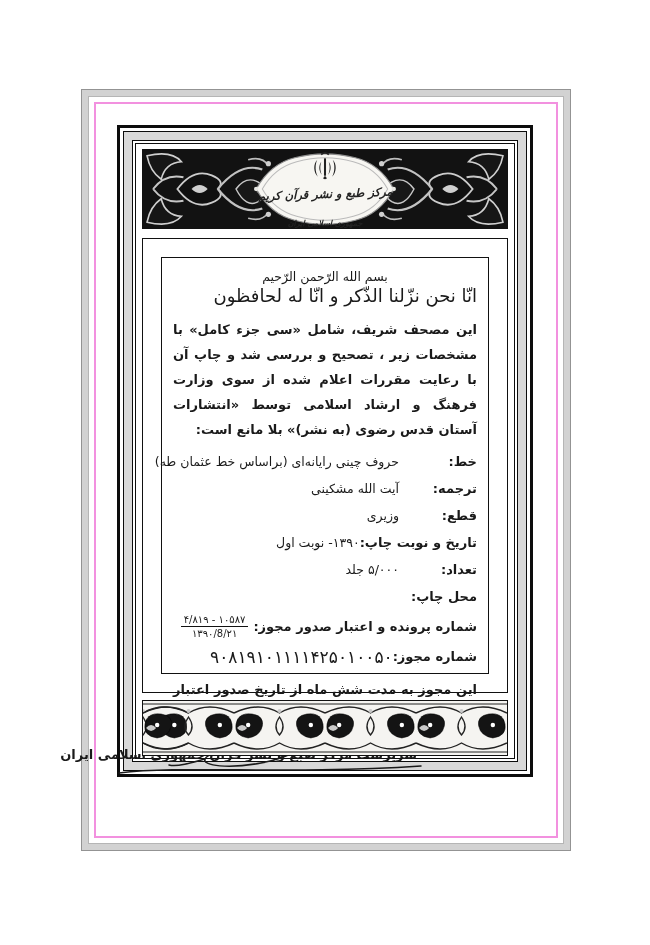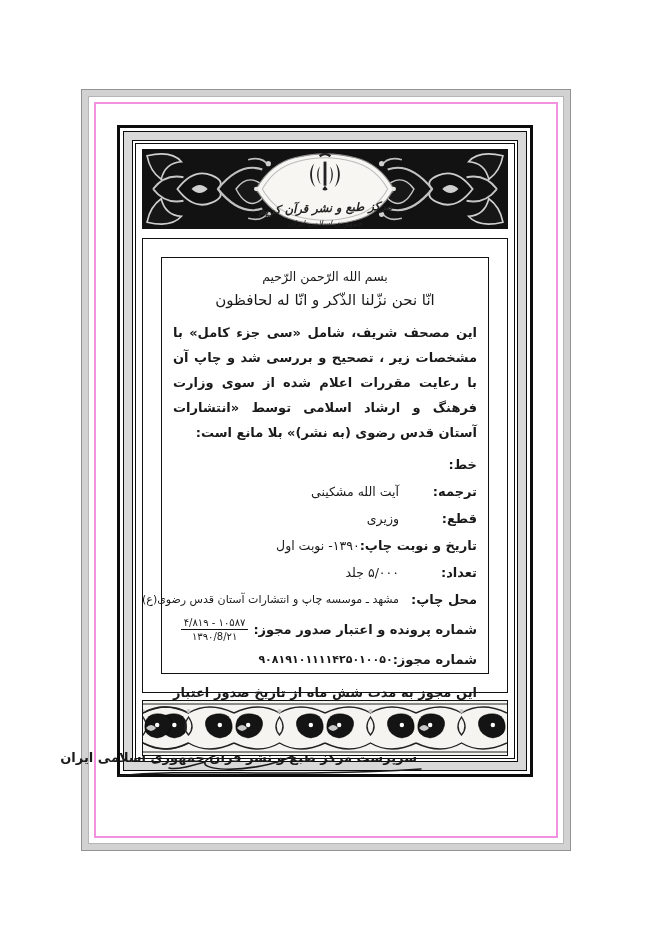--- a/index.html
+++ b/index.html
@@ -22,39 +22,39 @@
   .f4 { width: 100%; height: 100%; border: 1px solid #0c0c0c; background: #fff; padding: 2px; }
   .f5 { width: 100%; height: 100%; border: 1px solid #0c0c0c; background: #fff; position: relative; padding: 5px 6px; }
 
   
   .band-top { position: relative; height: 80px; margin: 0 0 0 0; border: 1.5px solid #111; background: #111; overflow: hidden; }
   .band-top svg { display: block; width: 100%; height: 100%; }
   .cartouche-text { position: absolute; top: 0; left: 50%; transform: translateX(-50%);
     width: 150px; height: 100%; display: flex; flex-direction: column; align-items: center; justify-content: center; text-align: center; }
   .emblem { height: 17px; margin-bottom: 1px; }
   .center-name { font-size: 11.5px; font-weight: bold; font-style: italic; transform: rotate(-2deg); white-space: nowrap; color: #222; }
-  .country-name { font-size: 8px; font-weight: normal; font-style: italic; margin-top: 4px; color: #222; }
+  .country-name { font-size: 8px; font-weight: bold; font-style: italic; margin-top: 18px; color: #222; }
 
   
   .text-box { margin-top: 9px; border: 1px solid #111; padding: 18px; height: 455px; }
   .text-box-inner { border: 1px solid #111; height: 100%; padding: 8px 11px 4px; direction: rtl; }
 
   .bismillah { text-align: center; font-size: 12.5px; margin-top: 3px; }
-  .verse { text-align: center; font-size: 15px; margin-top: 7px; }
+  .verse { font-size: 18px; margin-top: 1px; }
   .intro { margin-top: 11px; font-size: 13px; font-weight: bold; line-height: 25px; text-align: justify; }
 
   .rows { margin-top: 6px; }
   .frow { display: flex; direction: rtl; align-items: center; height: 27px; }
   .flabel { font-weight: bold; font-size: 13px; min-width: 78px; white-space: nowrap; }
   .fvalue { font-size: 12.5px; white-space: nowrap; }
   .fvalue.small { font-size: 11px; }
   .frow.tall { height: 33px; }
   .frac { display: inline-flex; flex-direction: column; align-items: center; margin-right: 5px; font-size: 10px; font-weight: normal; line-height: 13px; direction: rtl; }
   .frac .num { border-bottom: 1px solid #111; padding: 0 3px 0; }
-  .license-no { letter-spacing: 2px; font-weight: bold; font-size: 11px; }
+  .license-no { letter-spacing: 2px; font-weight: normal; font-size: 17px; }
 
   .validity { margin-top: 9px; font-size: 13px; font-weight: bold; line-height: 22px; text-align: justify; }
 
   .sig-block { position: relative; margin: 2px 60px 0 0; width: 300px; text-align: center; }
   .sig-scribble { position: absolute; top: -32px; right: 40px; }
   .sig-title { position: relative; font-size: 13px; font-weight: bold; white-space: nowrap; }
   .sig-underline { position: absolute; right: -8px; top: 14px; }
   .sr-only { position: absolute; width: 1px; height: 1px; overflow: hidden; clip: rect(0 0 0 0); }
 
   
@@ -118,40 +118,40 @@
             <div class="text-box">
               <div class="text-box-inner">
 
                 <div class="bismillah">بسم الله الرّحمن الرّحیم</div>
                 <div class="verse">انّا نحن نزّلنا الذّکر و انّا له لحافظون</div>
                 <div class="intro">این مصحف شریف، شامل «سی جزء کامل» با مشخصات زیر ، تصحیح و بررسی شد و چاپ آن با رعایت مقررات اعلام شده از سوی وزارت فرهنگ و ارشاد اسلامی توسط «انتشارات آستان قدس رضوی (به نشر)» بلا مانع است:</div>
 
                 <div class="rows">
                   <div class="frow">
                     <span class="flabel">خط:</span>
+                    <span class="fvalue">حروف چینی رایانه‌ای (براساس خط عثمان طه)</span>
                   </div>
                   <div class="frow">
                     <span class="flabel">ترجمه:</span>
                     <span class="fvalue">آیت الله مشکینی</span>
                   </div>
                   <div class="frow">
                     <span class="flabel">قطع:</span>
                     <span class="fvalue">وزیری</span>
                   </div>
                   <div class="frow">
                     <span class="flabel">تاریخ و نوبت چاپ:</span>
                     <span class="fvalue">۱۳۹۰- نوبت اول</span>
                   </div>
                   <div class="frow">
                     <span class="flabel">تعداد:</span>
                     <span class="fvalue">۵/۰۰۰ جلد</span>
                   </div>
                   <div class="frow">
                     <span class="flabel">محل چاپ:</span>
-                    <span class="fvalue small">مشهد ـ موسسه چاپ و انتشارات آستان قدس رضوی(ع)</span>
                   </div>
                   <div class="frow tall">
                     <span class="flabel">شماره پرونده و اعتبار صدور مجوز:</span>
                     <span class="frac">
                       <span class="num">۱۰۵۸۷ - ۴/۸۱۹</span>
                       <span class="den">۱۳۹۰/8/۲۱</span>
                     </span>
                   </div>
                   <div class="frow">
                     <span class="flabel">شماره مجوز:</span>

